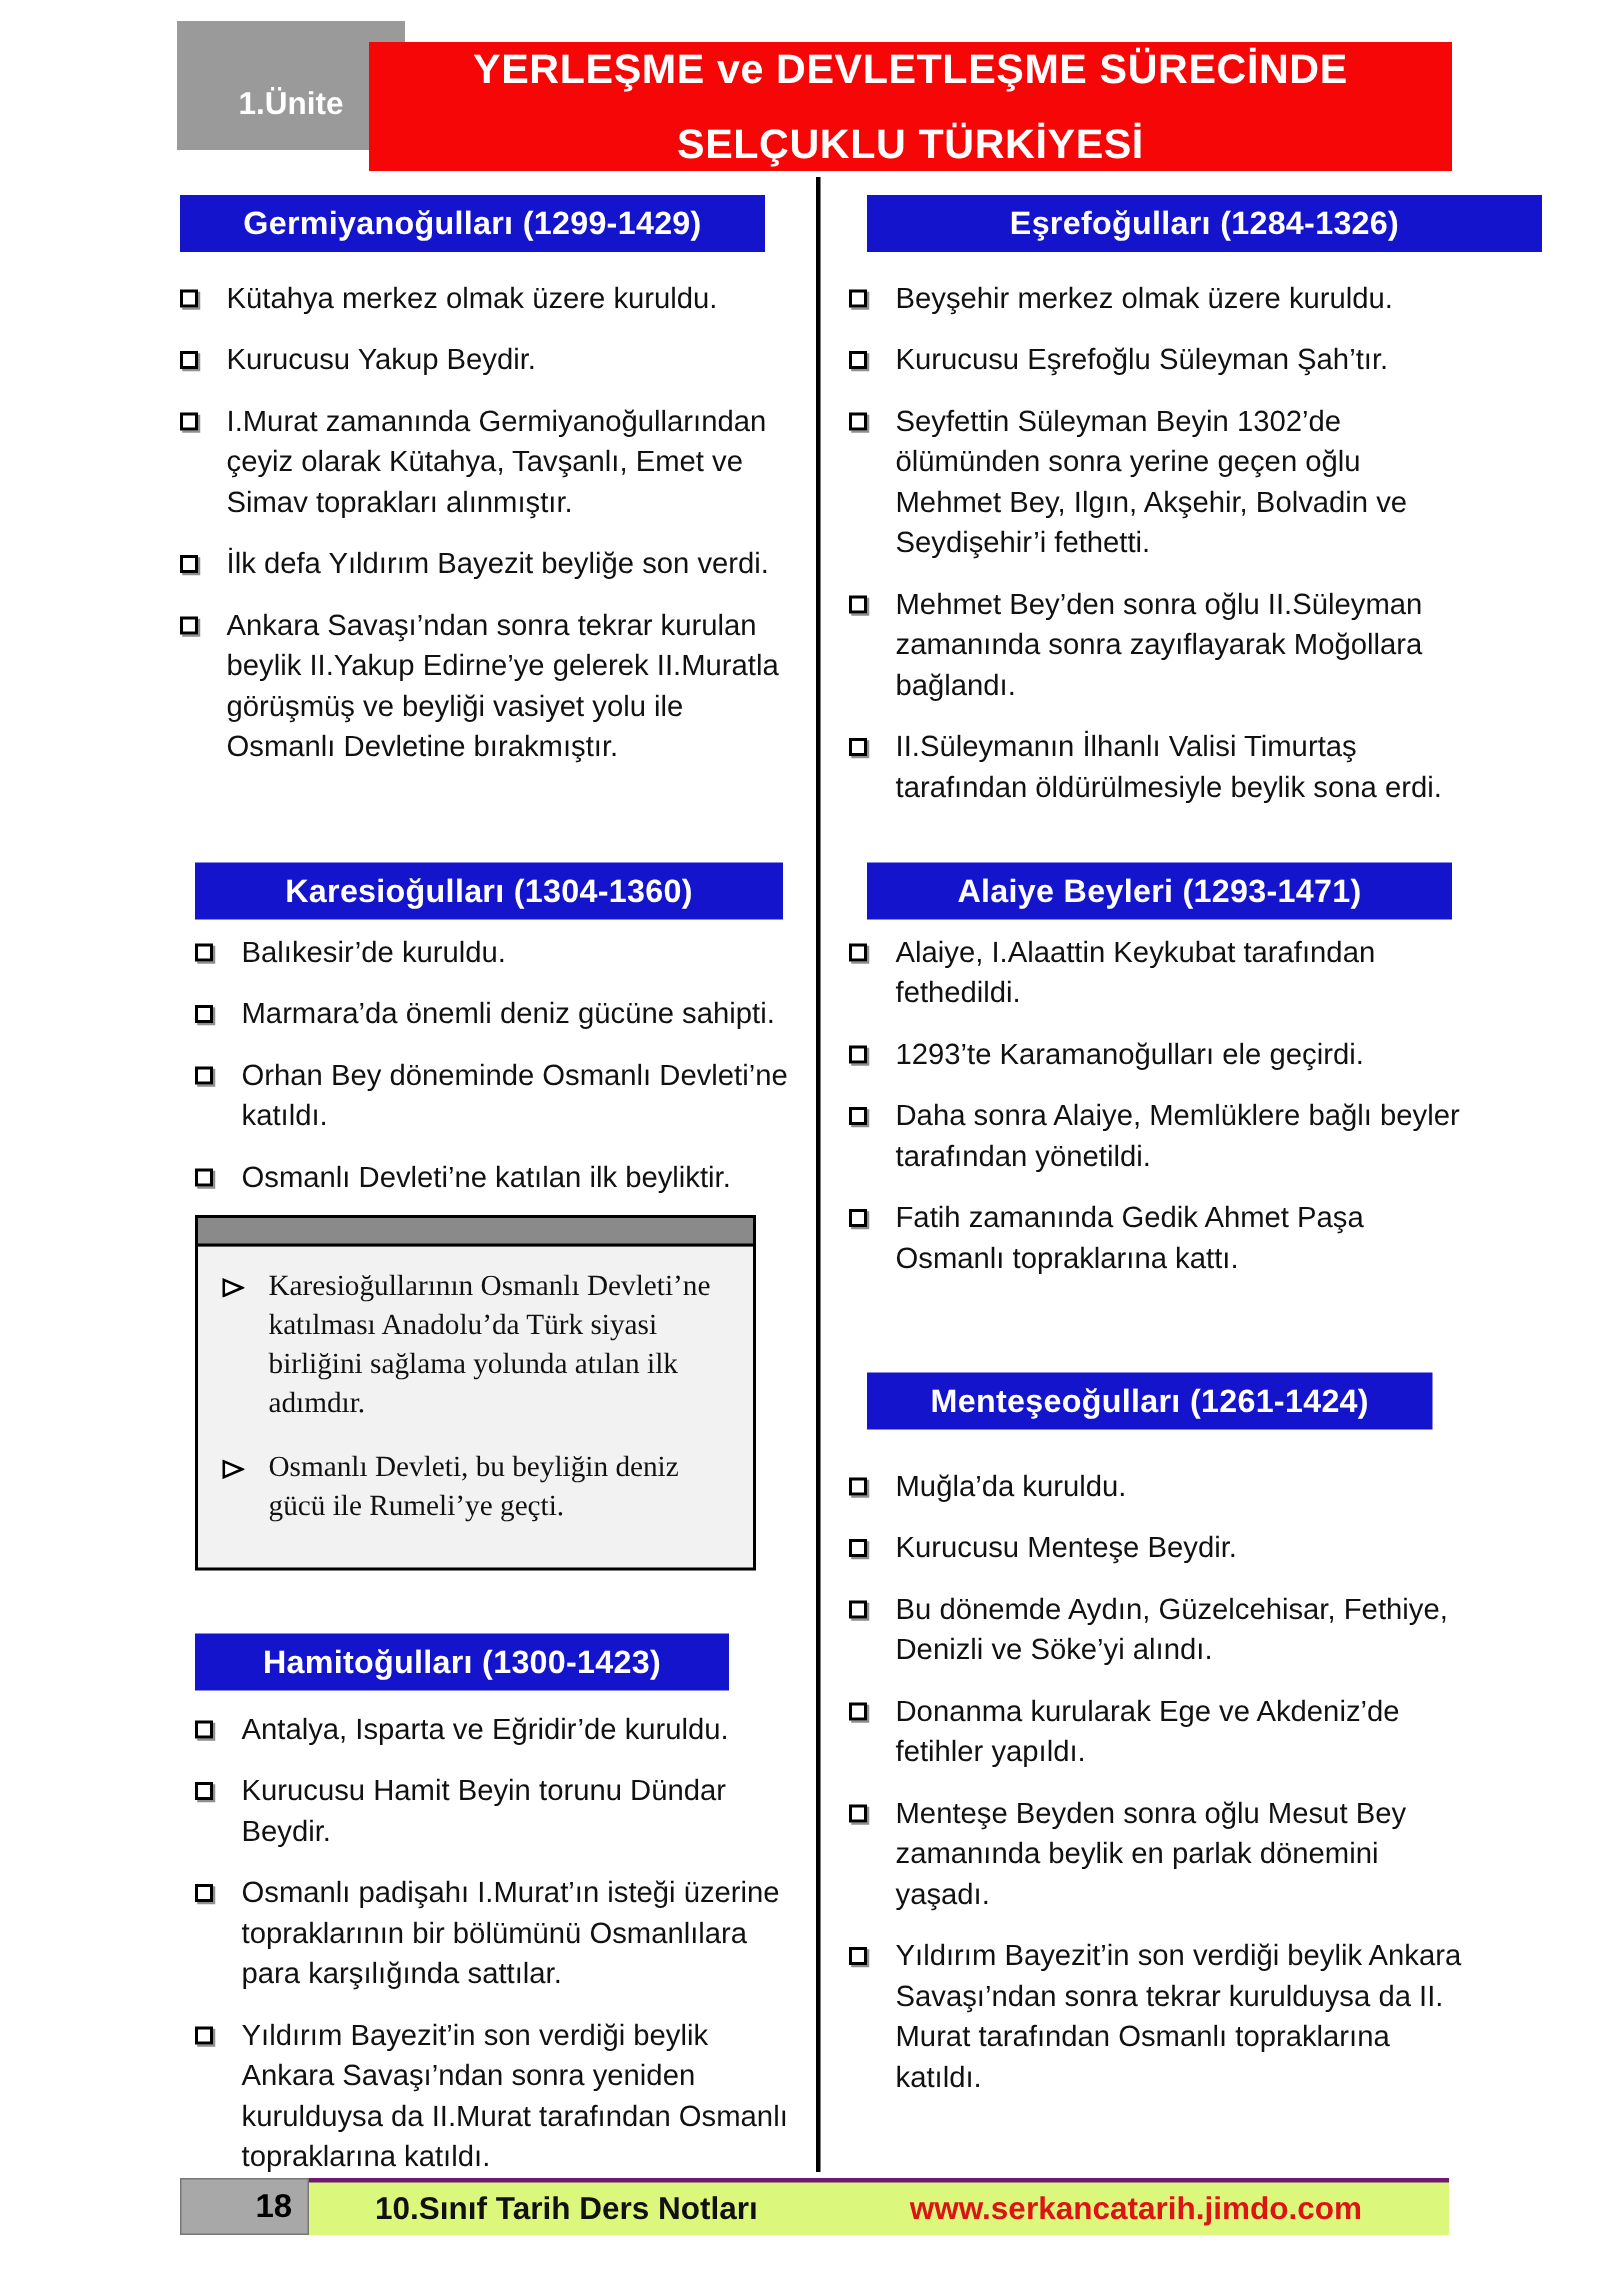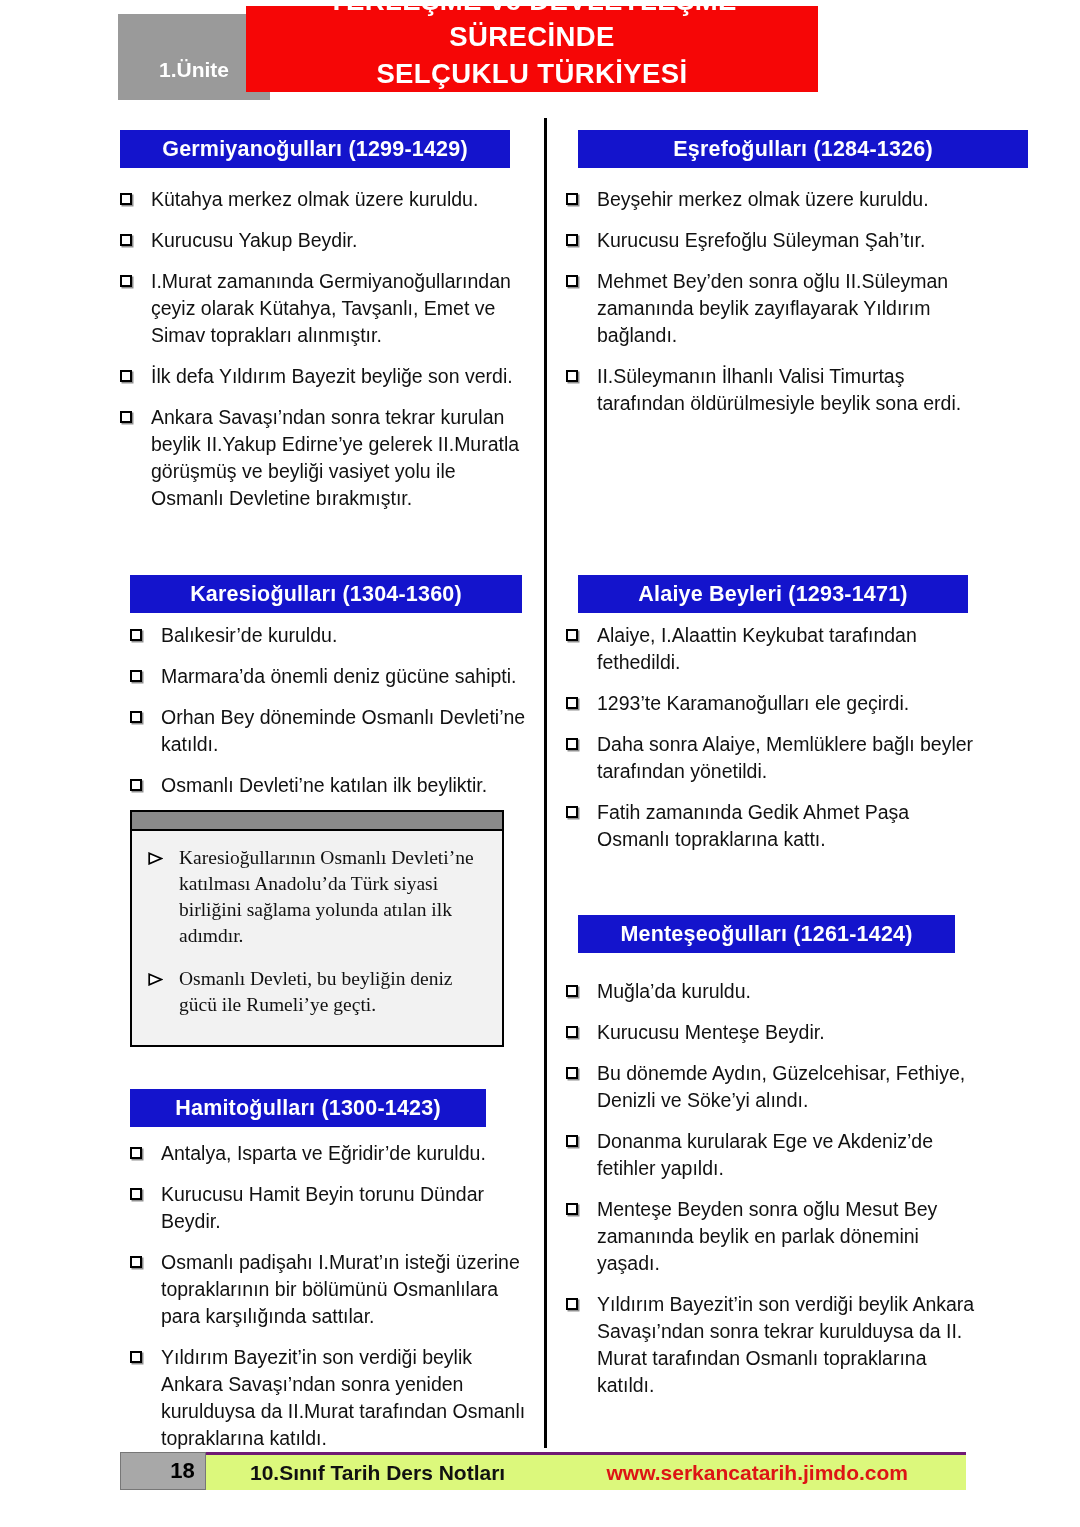--- a/index.html
+++ b/index.html
@@ -18,23 +18,23 @@
     position:relative;width:1080px;height:1527px;background:#ffffff;
     margin:0 auto;overflow:hidden;color:#111;
   }
   
   .unit-box{
     position:absolute;left:118px;top:14px;width:152px;height:86px;
     background:var(--unit-gray);color:#fff;font-weight:bold;font-size:21px;
     display:flex;align-items:center;justify-content:center;padding-top:26px;
   }
   .banner{
-    position:absolute;left:246px;top:6px;width:572px;height:86px;
+    position:absolute;left:246px;top:28px;width:722px;height:86px;
     background:var(--red);color:#fff;font-weight:bold;font-size:27.5px;
-    display:flex;flex-direction:column;align-items:center;justify-content:flex-end;
+    display:flex;flex-direction:column;align-items:center;justify-content:space-between;
     text-align:center;line-height:1.32;letter-spacing:.4px;
   }
   
   .divider{position:absolute;left:544px;top:118px;width:3px;height:1330px;background:#000;}
   
   .sec-header{
     position:absolute;height:38px;background:var(--blue);color:#fff;
     font-weight:bold;font-size:21.5px;display:flex;align-items:center;justify-content:center;
     letter-spacing:.2px;
   }
@@ -169,21 +169,25 @@
       <div class="item">
         <span class="bullet-square"></span>
         <span class="item-text">Beyşehir merkez olmak üzere kuruldu.</span>
       </div>
       <div class="item">
         <span class="bullet-square"></span>
         <span class="item-text">Kurucusu Eşrefoğlu Süleyman Şah’tır.</span>
       </div>
       <div class="item">
         <span class="bullet-square"></span>
-        <span class="item-text">Mehmet Bey’den sonra oğlu II.Süleyman zamanında beylik zayıflayarak Yıldırım bağlandı.</span>
+        <span class="item-text">Seyfettin Süleyman Beyin 1302’de ölümünden sonra yerine geçen oğlu Mehmet Bey, Ilgın, Akşehir, Bolvadin ve Seydişehir’i fethetti.</span>
+      </div>
+      <div class="item">
+        <span class="bullet-square"></span>
+        <span class="item-text">Mehmet Bey’den sonra oğlu II.Süleyman zamanında sonra zayıflayarak Moğollara bağlandı.</span>
       </div>
       <div class="item">
         <span class="bullet-square"></span>
         <span class="item-text">II.Süleymanın İlhanlı Valisi Timurtaş tarafından öldürülmesiyle beylik sona erdi.</span>
       </div>
     </div>
 
   <div class="sec-header" style="left:578px;top:575px;width:390px">Alaiye Beyleri (1293-1471)</div>
   <div class="list" style="left:566px;top:622px;width:412px">
       <div class="item">

